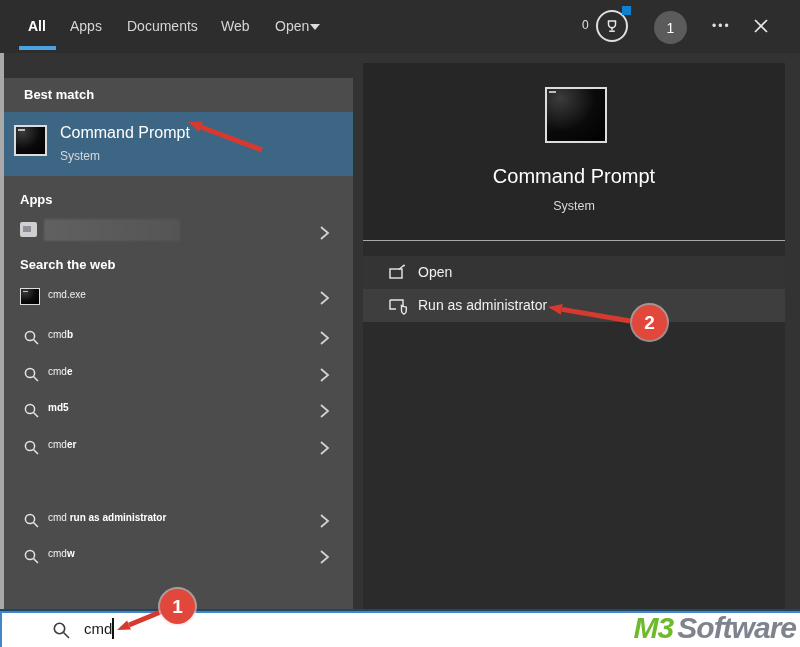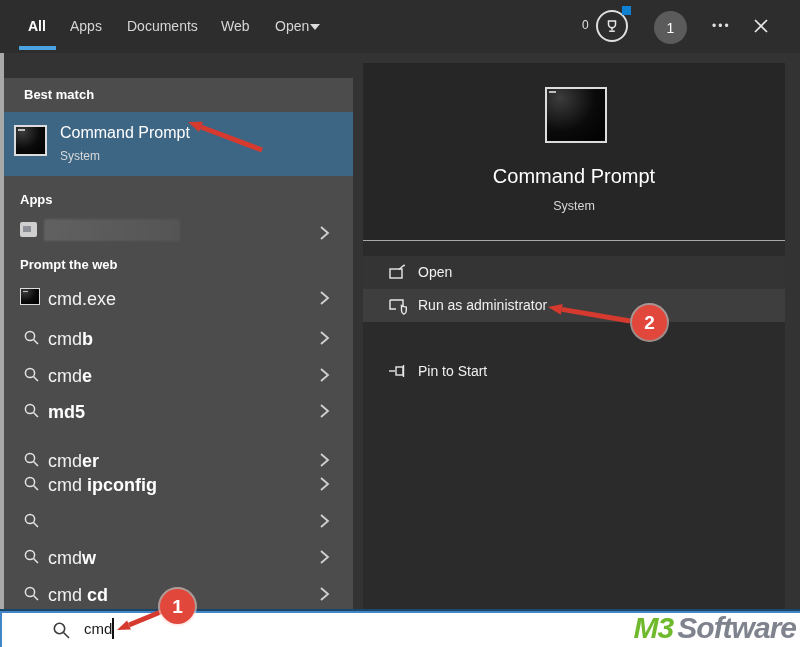--- a/index.html
+++ b/index.html
@@ -23,21 +23,21 @@
   #left-border{position:absolute;left:0;top:53px;width:4px;height:559px;background:#a9a9a9;}
   #left-panel{position:absolute;left:4px;top:53px;width:349px;height:559px;background:#4c4c4c;margin-top:25px;}
   .section-header{position:absolute;font-size:13px;font-weight:bold;color:#ffffff;}
   #best-row{position:absolute;left:0;top:34px;width:349px;height:64px;background:#3d6685;}
   .cmd-icon{background:radial-gradient(ellipse at 22% 18%, #3c3c3c 0%, #0a0a0a 55%, #000 100%);border:2px solid #dcdcdc;position:relative;}
   .cmd-icon:before{content:"";position:absolute;left:2px;top:2px;width:7px;height:2px;background:#bdbdbd;}
   #best-icon{position:absolute;left:10px;top:13px;width:33px;height:31px;}
   #best-title{position:absolute;left:56px;top:12px;font-size:16px;color:#ffffff;}
   #best-sub{position:absolute;left:56px;top:37px;font-size:12px;color:#d9d9d9;}
   .lrow{position:absolute;left:0;width:349px;height:36px;}
-  .lrow .label{position:absolute;left:44px;top:9px;font-size:18px;color:#f2f2f2;white-space:nowrap;}
+  .lrow .label{position:absolute;left:44px;top:9px;font-size:10px;color:#f2f2f2;white-space:nowrap;}
   .lrow .label b{font-weight:bold;color:#ffffff;}
   .chev{position:absolute;left:315px;top:10px;}
   .mag{position:absolute;left:19px;top:9px;}
   #app-icon{position:absolute;left:16px;top:7px;width:17px;height:15px;background:#cfcfcf;border-radius:2px;}
   #app-icon:after{content:"";position:absolute;left:3px;top:4px;width:8px;height:6px;background:#8d9099;}
   #app-blur{position:absolute;left:40px;top:4px;width:136px;height:22px;border-radius:2px;background:linear-gradient(90deg,#616161,#5a5a5a 55%,#555555);filter:blur(1.2px);}
   #exe-icon{position:absolute;left:16px;top:8px;width:20px;height:17px;border-width:1px !important;}
   #exe-icon:before{width:5px;height:1px;}
 
   
@@ -117,21 +117,21 @@
     <div class="lrow" style="top:137px">
       <div id="app-icon"></div>
       <div id="app-blur"></div>
       <span class="chev">
         <svg width="11" height="16" viewBox="0 0 11 16" fill="none" stroke="#d2d2d2" stroke-width="1.8">
             <polyline points="2,2 9,8 2,14"></polyline>
           </svg>
       </span>
     </div>
 
-    <div class="section-header" style="left:16px;top:179px">Prompt the web</div>
+    <div class="section-header" style="left:16px;top:179px">Search the web</div>
 
     <div class="lrow" style="top:202px">
       <div id="exe-icon" class="cmd-icon"></div>
       <span class="label">cmd.exe</span>
       <span class="chev">
         <svg width="11" height="16" viewBox="0 0 11 16" fill="none" stroke="#d2d2d2" stroke-width="1.8">
             <polyline points="2,2 9,8 2,14"></polyline>
           </svg>
       </span>
     </div>
@@ -159,65 +159,46 @@
     <div class="lrow" style="top:315px">
       <span class="mag"><svg width="17" height="17" viewBox="0 0 17 17" fill="none" stroke="#e4e4e4" stroke-width="1.5">
             <circle cx="7" cy="7" r="4.6"></circle>
             <line x1="10.5" y1="10.5" x2="15" y2="15"></line>
           </svg></span>
       <span class="label"><span></span><b>md5</b></span>
       <span class="chev"><svg width="11" height="16" viewBox="0 0 11 16" fill="none" stroke="#d2d2d2" stroke-width="1.8">
             <polyline points="2,2 9,8 2,14"></polyline>
           </svg></span>
     </div>
-    <div class="lrow" style="top:364px">
+    <div class="lrow" style="top:352px">
       <span class="mag"><svg width="17" height="17" viewBox="0 0 17 17" fill="none" stroke="#e4e4e4" stroke-width="1.5">
             <circle cx="7" cy="7" r="4.6"></circle>
             <line x1="10.5" y1="10.5" x2="15" y2="15"></line>
           </svg></span>
       <span class="label"><span>cmd</span><b>er</b></span>
       <span class="chev"><svg width="11" height="16" viewBox="0 0 11 16" fill="none" stroke="#d2d2d2" stroke-width="1.8">
             <polyline points="2,2 9,8 2,14"></polyline>
           </svg></span>
     </div>
-    <div class="lrow" style="top:388px">
-      <span class="mag"><svg width="17" height="17" viewBox="0 0 17 17" fill="none" stroke="#e4e4e4" stroke-width="1.5">
-            <circle cx="7" cy="7" r="4.6"></circle>
-            <line x1="10.5" y1="10.5" x2="15" y2="15"></line>
-          </svg></span>
-      <span class="label"><span>cmd </span><b>ipconfig</b></span>
-      <span class="chev"><svg width="11" height="16" viewBox="0 0 11 16" fill="none" stroke="#d2d2d2" stroke-width="1.8">
-            <polyline points="2,2 9,8 2,14"></polyline>
-          </svg></span>
-    </div>
     <div class="lrow" style="top:425px">
       <span class="mag"><svg width="17" height="17" viewBox="0 0 17 17" fill="none" stroke="#e4e4e4" stroke-width="1.5">
             <circle cx="7" cy="7" r="4.6"></circle>
             <line x1="10.5" y1="10.5" x2="15" y2="15"></line>
           </svg></span>
+      <span class="label"><span>cmd </span><b>run as administrator</b></span>
       <span class="chev"><svg width="11" height="16" viewBox="0 0 11 16" fill="none" stroke="#d2d2d2" stroke-width="1.8">
             <polyline points="2,2 9,8 2,14"></polyline>
           </svg></span>
     </div>
     <div class="lrow" style="top:461px">
       <span class="mag"><svg width="17" height="17" viewBox="0 0 17 17" fill="none" stroke="#e4e4e4" stroke-width="1.5">
             <circle cx="7" cy="7" r="4.6"></circle>
             <line x1="10.5" y1="10.5" x2="15" y2="15"></line>
           </svg></span>
       <span class="label"><span>cmd</span><b>w</b></span>
-      <span class="chev"><svg width="11" height="16" viewBox="0 0 11 16" fill="none" stroke="#d2d2d2" stroke-width="1.8">
-            <polyline points="2,2 9,8 2,14"></polyline>
-          </svg></span>
-    </div>
-    <div class="lrow" style="top:498px">
-      <span class="mag"><svg width="17" height="17" viewBox="0 0 17 17" fill="none" stroke="#e4e4e4" stroke-width="1.5">
-            <circle cx="7" cy="7" r="4.6"></circle>
-            <line x1="10.5" y1="10.5" x2="15" y2="15"></line>
-          </svg></span>
-      <span class="label"><span>cmd </span><b>cd</b></span>
       <span class="chev"><svg width="11" height="16" viewBox="0 0 11 16" fill="none" stroke="#d2d2d2" stroke-width="1.8">
             <polyline points="2,2 9,8 2,14"></polyline>
           </svg></span>
     </div>
   </div>
 
   <div id="right-panel">
     <div id="hero">
       <div id="hero-icon" class="cmd-icon"></div>
       <div id="hero-title">Command Prompt</div>
@@ -241,30 +222,20 @@
         <svg width="20" height="20" viewBox="0 0 20 20" fill="none" stroke="#e8e8e8" stroke-width="1.4">
           <path d="M2 4 h13 v6"></path>
             <path d="M2 4 v9 h6"></path>
           <path d="M13.5 9.5 q2.3 1.6 4.8 1.6 v3.3 q0 2.7 -2.4 3.8 q-2.4 -1.1 -2.4 -3.8 z"></path>
         </svg>
       </span>
       <span class="alabel">Run as administrator</span>
     </div>
 
 
-    <div class="arow" style="top:292px">
-      <span class="aicon">
-        <svg width="20" height="18" viewBox="0 0 20 18" fill="none" stroke="#e8e8e8" stroke-width="1.4">
-          <line x1="1" y1="9" x2="7" y2="9"></line>
-            <rect x="8" y="5" width="7" height="8"></rect>
-            <line x1="15.5" y1="3" x2="15.5" y2="15"></line>
-        </svg>
-      </span>
-      <span class="alabel">Pin to Start</span>
-    </div>
 
   </div>
 
   <div id="search-bar">
     <span id="search-glyph">
       <svg width="19" height="19" viewBox="0 0 19 19" fill="none" stroke="#3c3c3c" stroke-width="1.6">
           <circle cx="7.5" cy="7.5" r="5.2"></circle>
           <line x1="11.5" y1="11.5" x2="17" y2="17"></line>
         </svg>
     </span>

